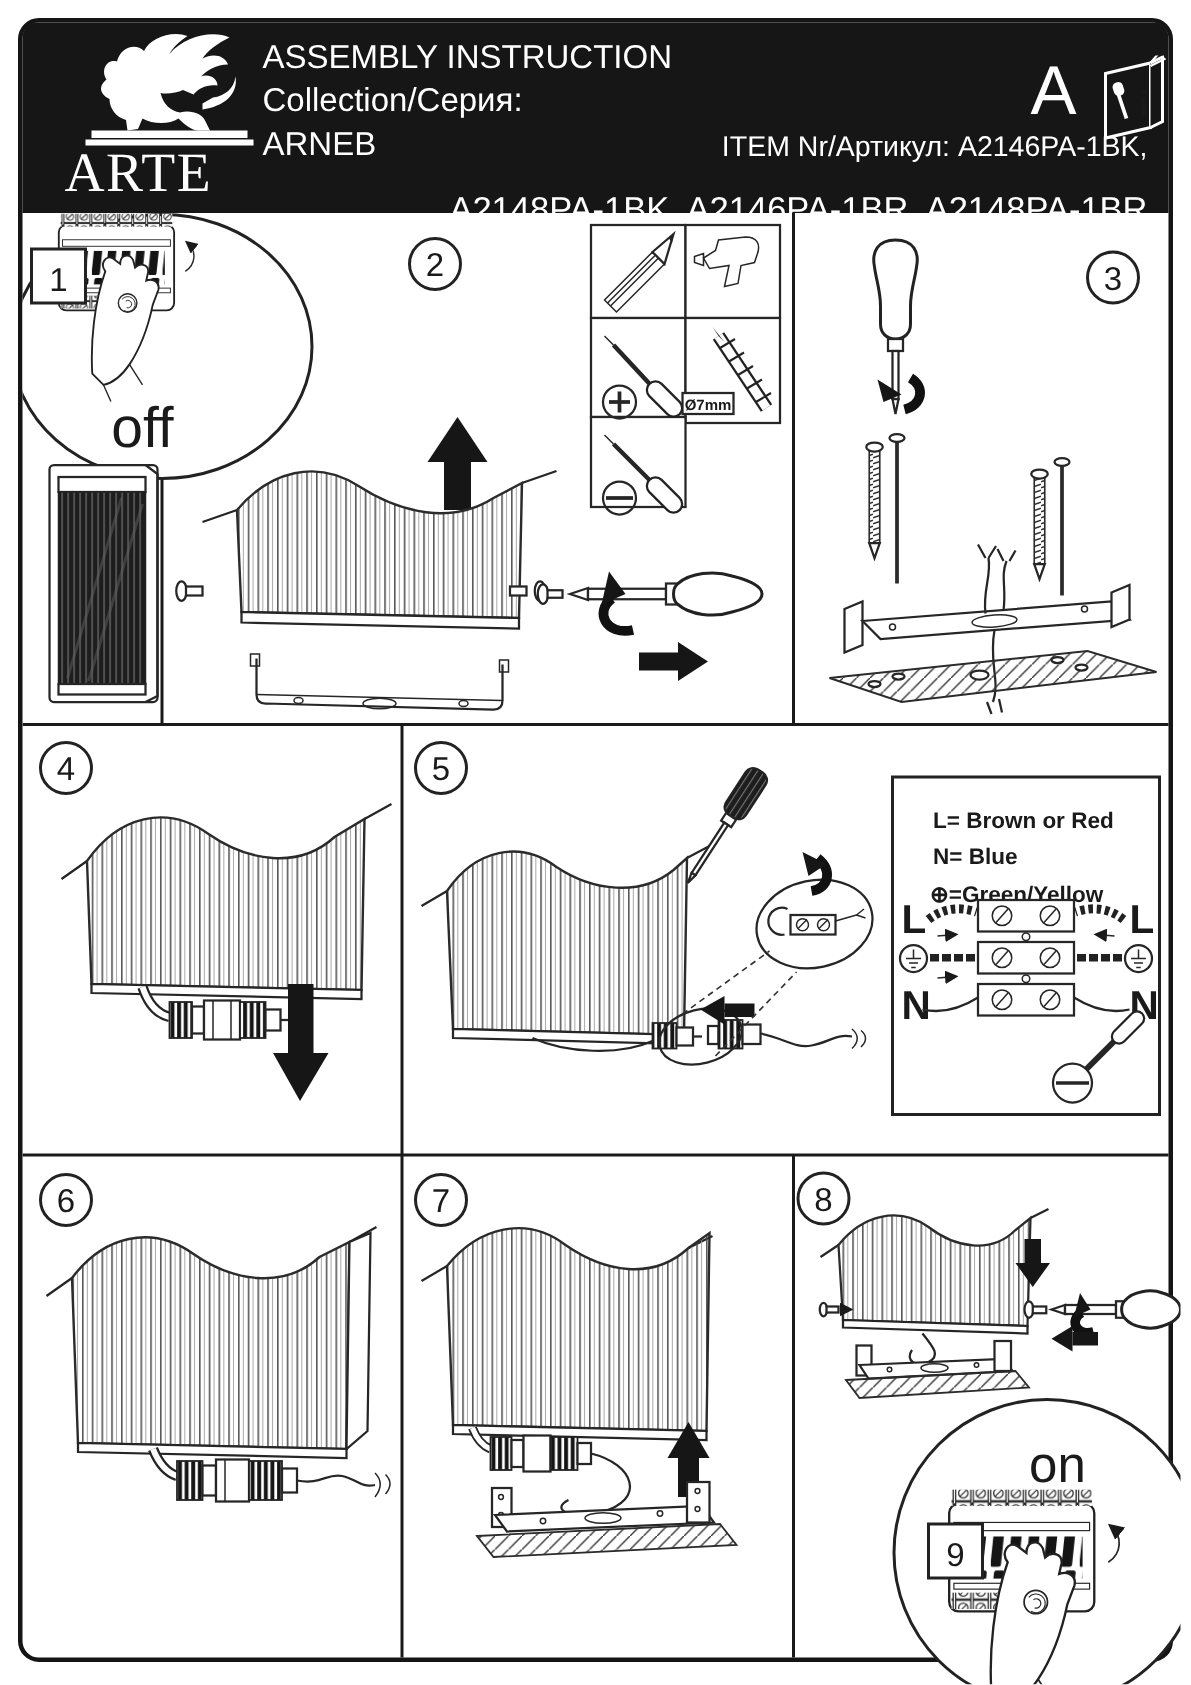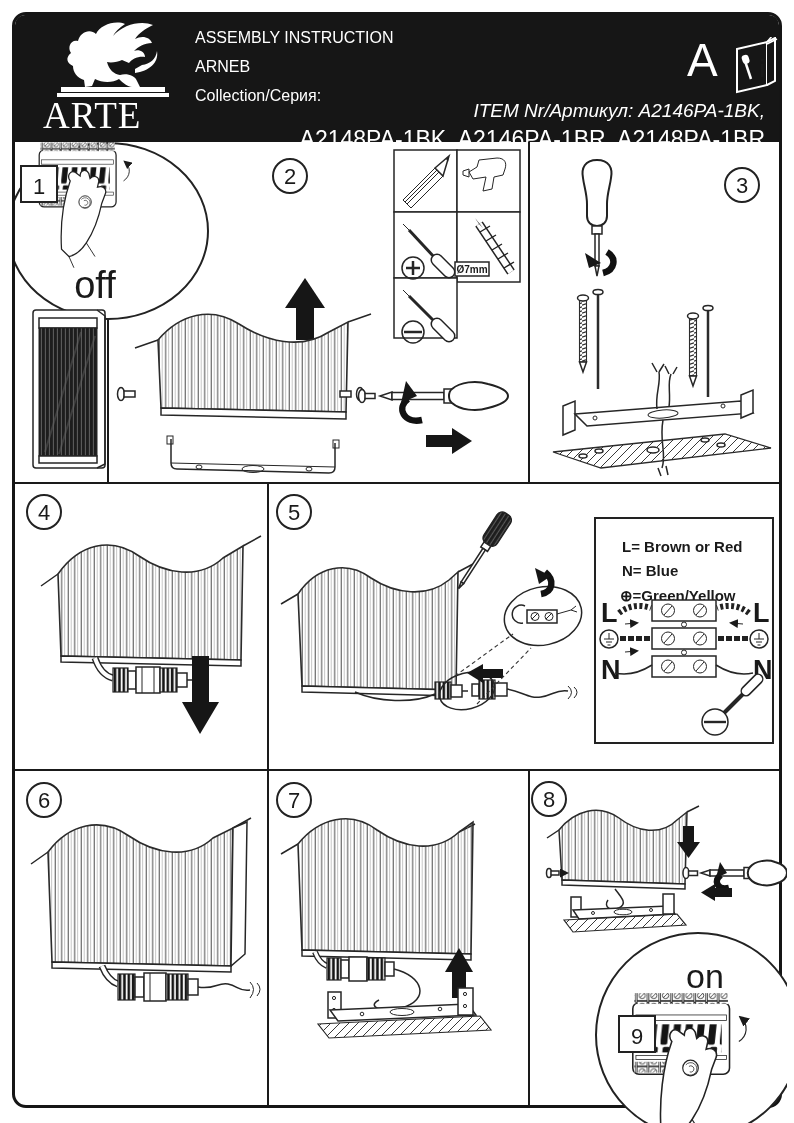--- a/index.html
+++ b/index.html
@@ -8,24 +8,24 @@
   .frame{position:absolute;left:12px;top:12px;width:770px;height:1096px;
          border:3px solid #151515;border-radius:14px;box-sizing:border-box;}
   .hdr{position:absolute;left:15px;top:15px;width:764px;height:127px;background:#161616;
        border-radius:10px 10px 0 0;color:#fff;}
   .logo{position:absolute;left:28px;top:2px;width:140px;height:124px;text-align:left;}
   .logo-rule{position:absolute;left:14px;top:76px;width:112px;height:4px;background:#fff;}
   .logo-arte{position:absolute;left:0;top:80px;width:140px;font-family:"Liberation Serif",serif;
              font-size:37px;letter-spacing:1px;line-height:1;}
   .logo-lamp{position:absolute;left:6px;top:116px;width:140px;font-family:"Liberation Serif",serif;
              font-size:11px;letter-spacing:15px;margin-top:21px;}
-  .hmid{position:absolute;left:180px;top:8px;line-height:29px;font-size:16px;}
+  .hmid{position:absolute;left:160px;top:8px;line-height:29px;font-size:22px;}
   .hmark{position:absolute;left:672px;top:18px;font-size:46px;font-weight:400;}
   .booklet{position:absolute;left:716px;top:22px;}
-  .item1{position:absolute;right:14px;top:85px;font-size:19px;font-style:italic;}
+  .item1{position:absolute;right:14px;top:73px;font-size:19px;}
   .item2{position:absolute;right:14px;top:111px;font-size:23px;}
   svg text{font-family:"Liberation Sans",sans-serif;fill:#1a1a1a;}
   .ln{stroke:#262626;fill:none;stroke-width:1.5;}
   .lt{stroke:#262626;fill:none;stroke-width:1;}
   .fw{fill:#fff;stroke:#262626;stroke-width:1.5;}
   .fw2{fill:#fff;stroke:#222;stroke-width:2;}
   .fb{fill:#161616;stroke:none;}
   .swirl{stroke:#111;fill:none;stroke-width:6.5;}
   .num{font-size:22px;text-anchor:middle;}
   .dash{stroke:#333;stroke-width:1.1;stroke-dasharray:4 3;fill:none;}
@@ -42,22 +42,22 @@
         <path fill="#fff" d="M28,36 C24,30 28,22 35,24 C37,15 47,11 53,17 C57,8 72,3 82,7 C76,11 72,15 70,19 C80,7 99,3 110,8 C102,12 96,16 92,22 C99,18 107,20 109,26 C101,26 95,30 91,34 C96,32 102,35 102,40 C95,39 89,42 86,46 L79,43 C75,45 68,46 64,45 C66,53 71,57 77,58 C83,56 92,58 94,64 L97,70 L89,70 C85,70 80,66 76,62 C70,66 59,66 52,62 L49,69 L42,70 L41,63 C34,61 30,55 30,49 C24,46 22,41 28,36 Z"></path>
         <path fill="#fff" d="M92,56 C106,54 116,46 114,34 C113,42 107,47 99,48 L92,52 Z"></path>
         <path fill="#fff" d="M18,70 L122,70 L122,75 L18,75 Z"></path>
       </svg>
       <div class="logo-rule"></div>
       <div class="logo-arte">ARTE</div>
       <div class="logo-lamp">LAMP</div>
     </div>
     <div class="hmid">
       <div>ASSEMBLY INSTRUCTION</div>
+      <div>Collection/Серия:</div>
       <div>ARNEB</div>
-      <div>Collection/Серия:</div>
     </div>
     <div class="hmark">A</div>
     <div class="booklet">
       <svg width="52" height="58" viewBox="0 0 52 58">
         <path d="M6,12 L36,5 L36,48 L6,55 Z" fill="#161616" stroke="#fff" stroke-width="2"></path>
         <path d="M36,5 L44,1 L44,44 L36,48" fill="#161616" stroke="#fff" stroke-width="2"></path>
         <path d="M36,5 L41,-1 M36,7 L46,2" stroke="#fff" stroke-width="1.5" fill="none"></path>
         <line x1="14" y1="24" x2="20" y2="42" stroke="#fff" stroke-width="2.5"></line>
         <rect x="11" y="18" width="7" height="9" rx="3" transform="rotate(-18 14 22)" fill="#fff"></rect>
         <text x="28" y="40" font-size="24" font-weight="bold" fill="#fff" font-family="Liberation Serif,serif">i</text>

